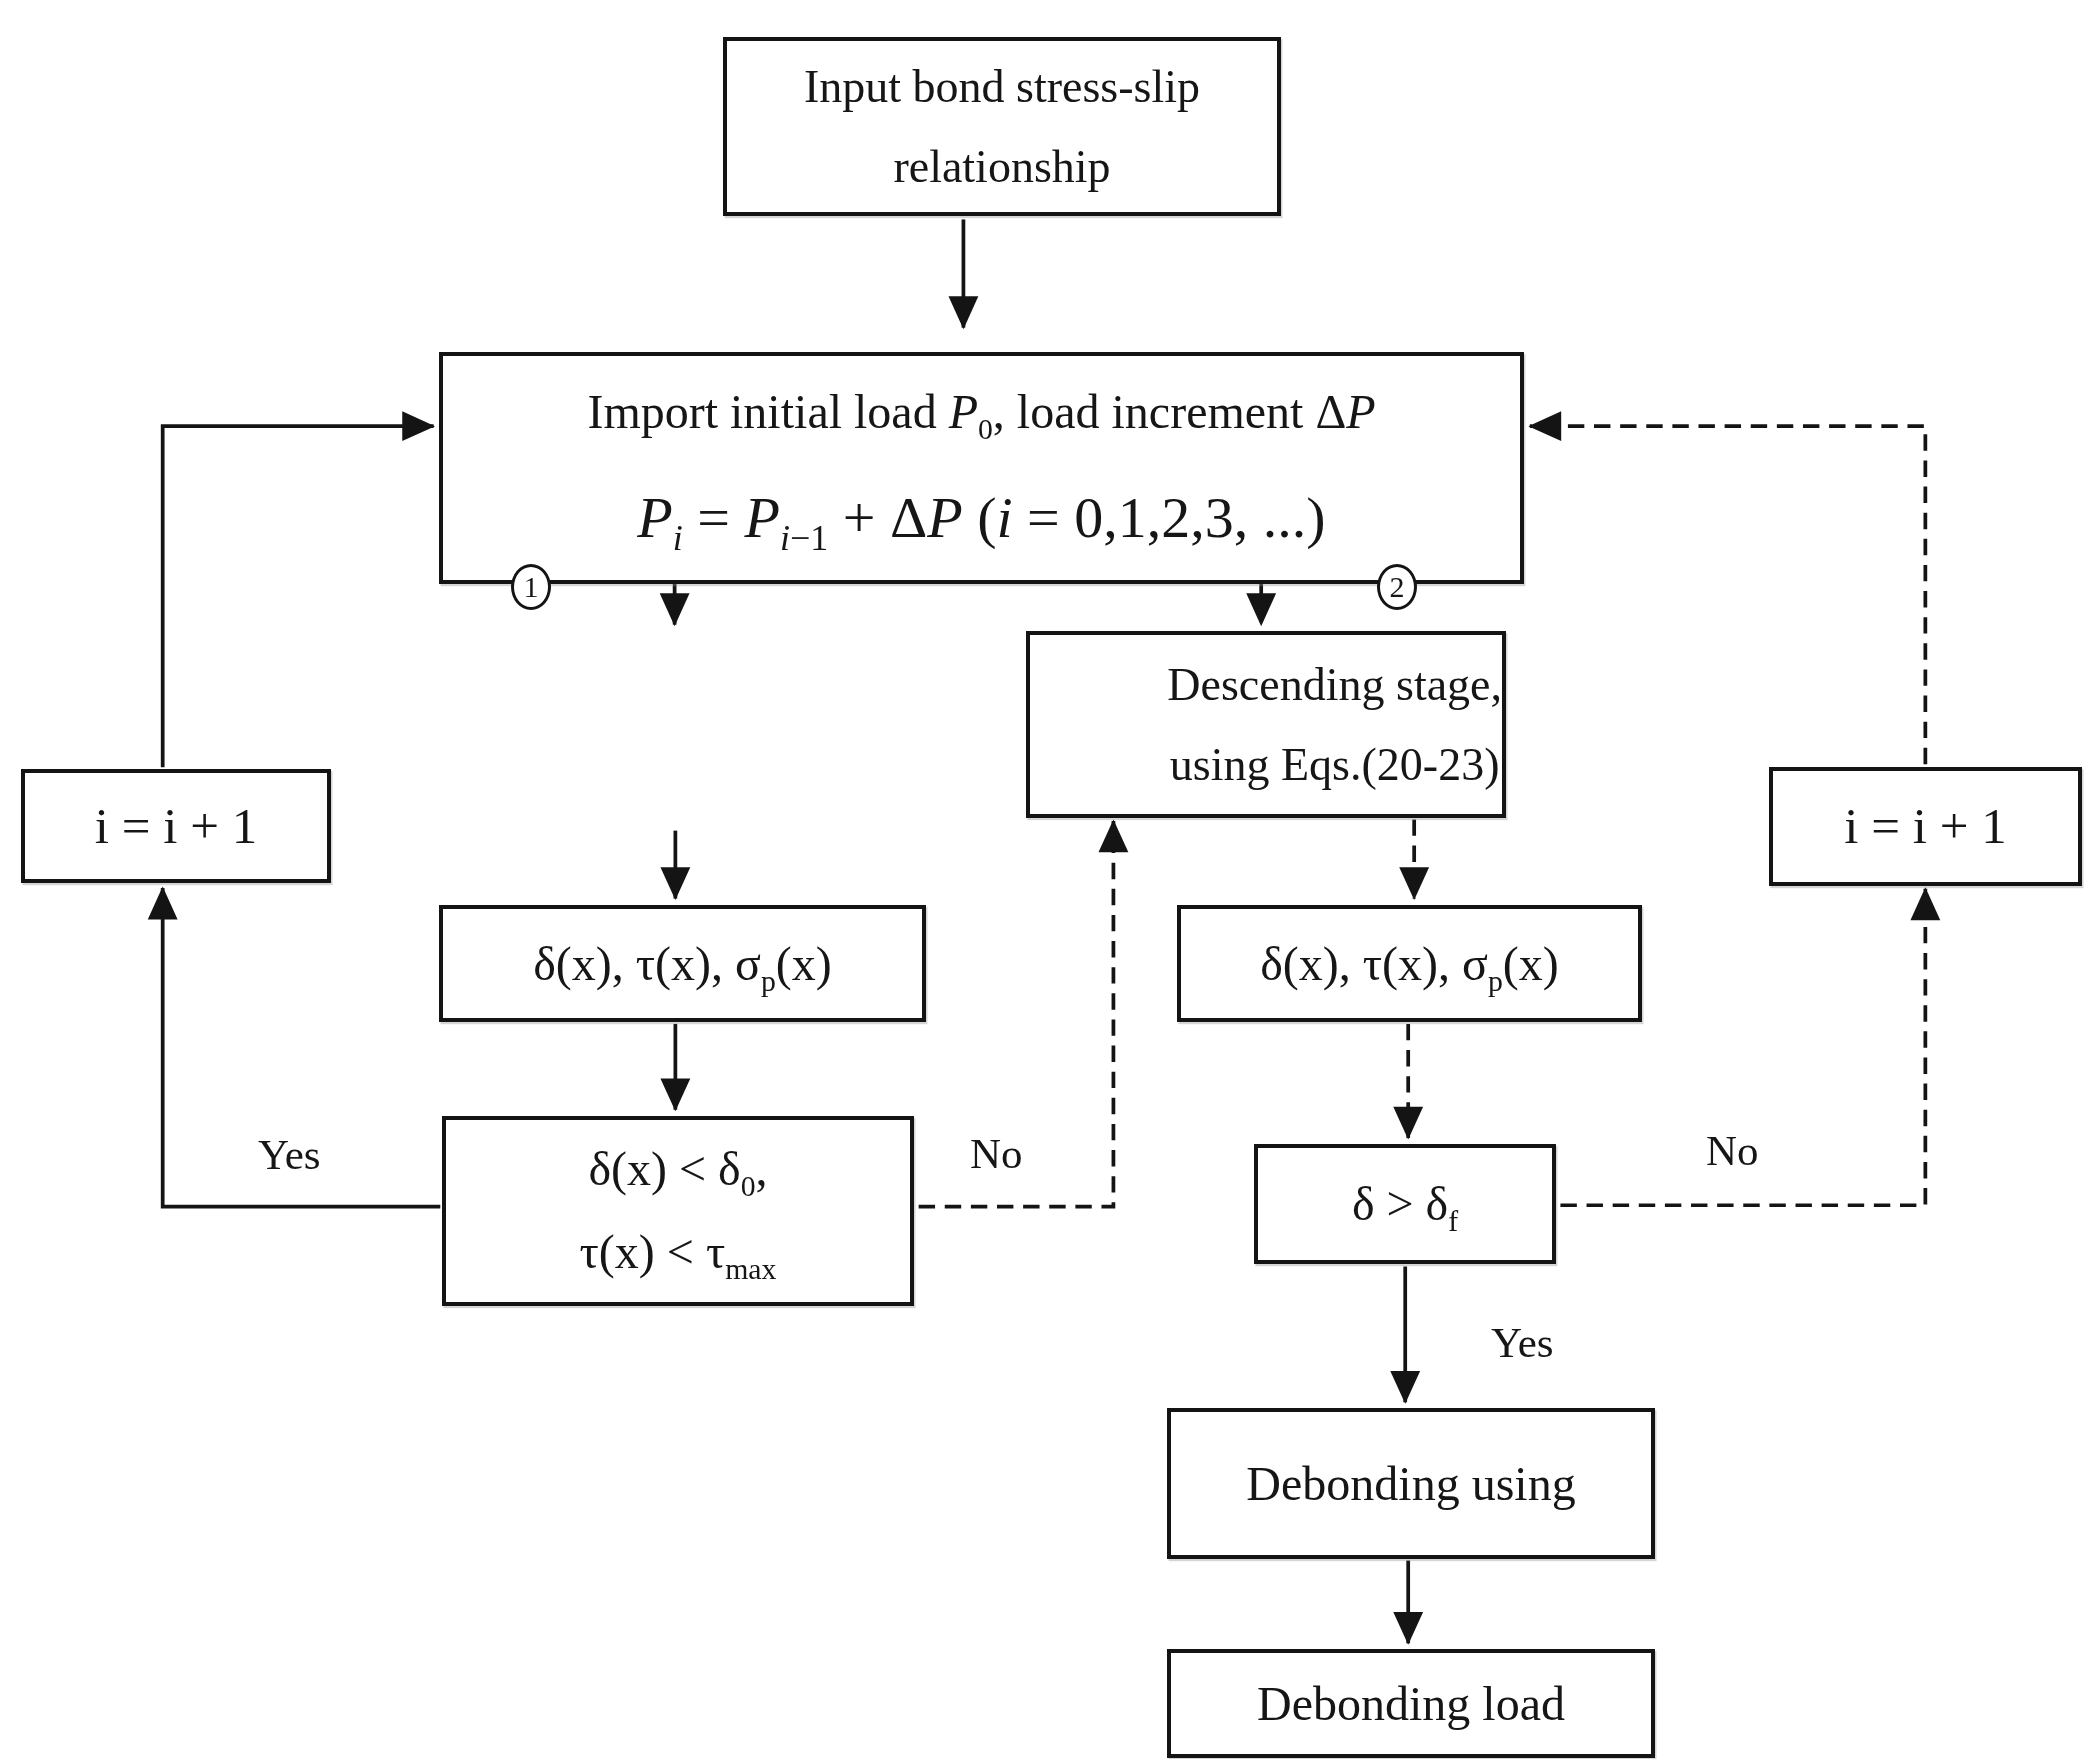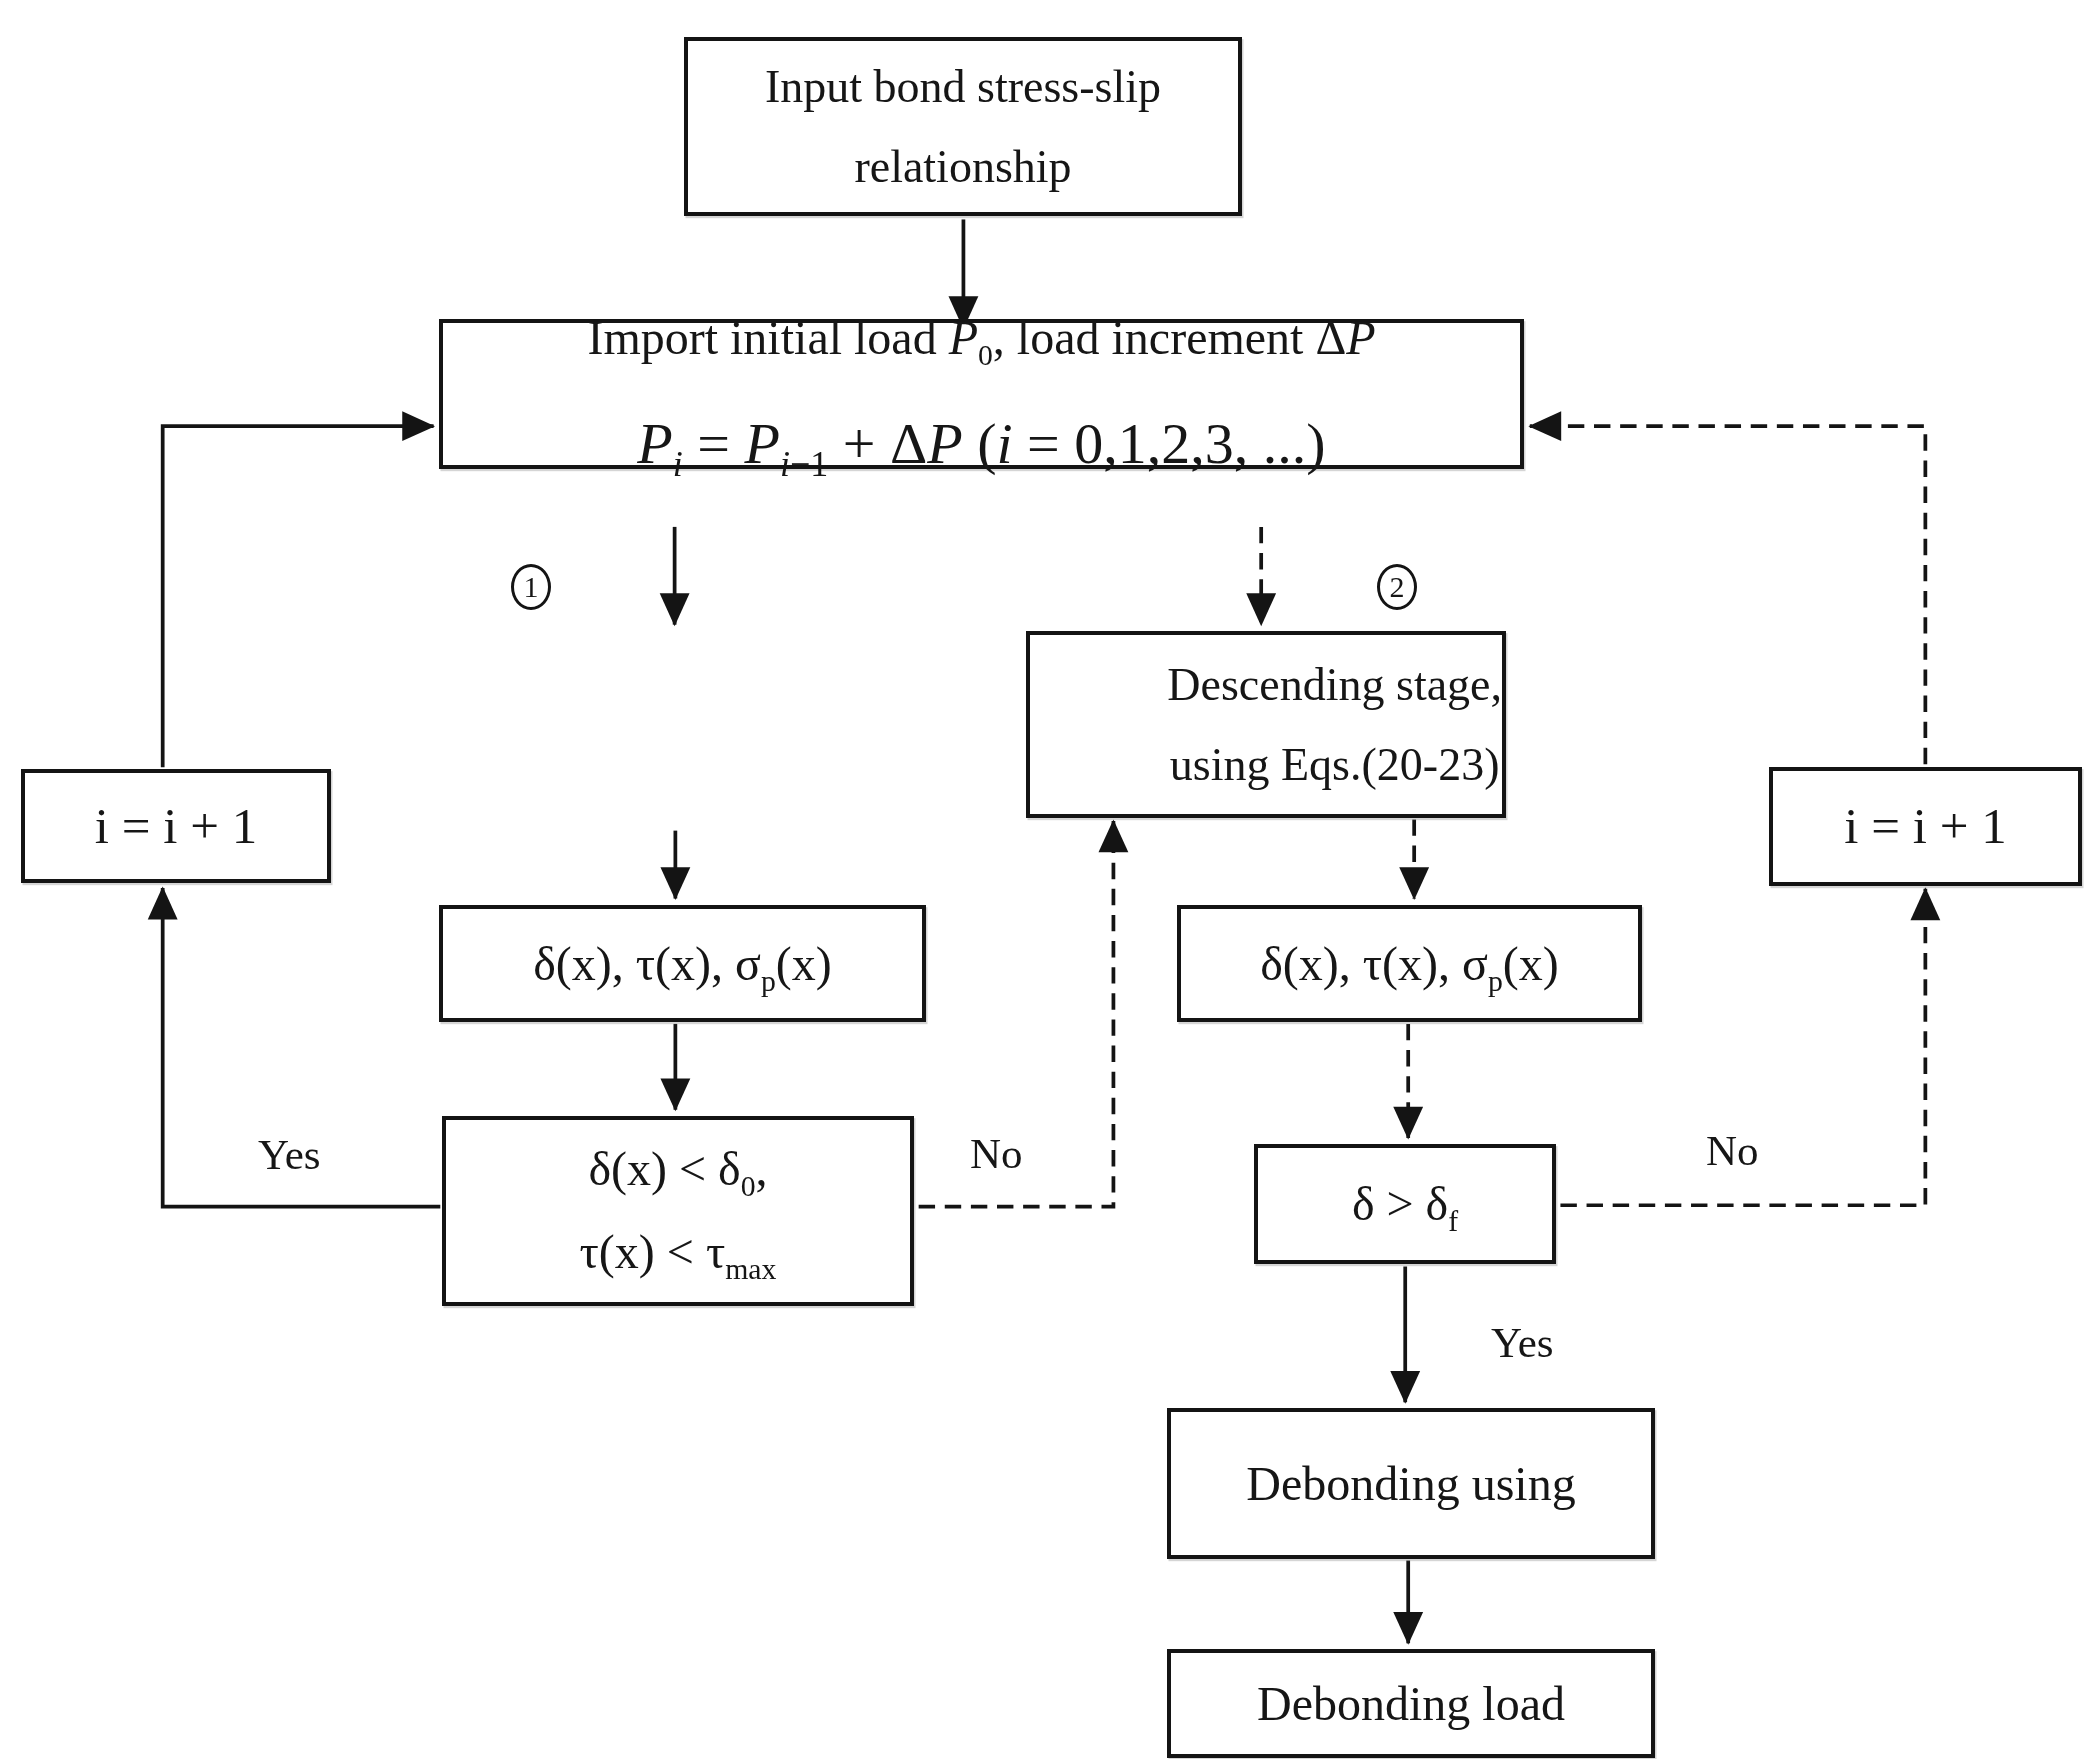--- a/index.html
+++ b/index.html
@@ -68,25 +68,25 @@
     <path class="wire" d="M1887,2091 L1887,2202" marker-end="url(#ah)"></path>
 
     <path class="wire dashed" d="M1690,706 L1690,837" marker-end="url(#ah)"></path>
     <path class="wire dashed" d="M1895,1098 L1895,1204" marker-end="url(#ah)"></path>
     <path class="wire dashed" d="M1887,1372 L1887,1525" marker-end="url(#ah)"></path>
     <path class="wire dashed" d="M1231,1617 L1492,1617 L1492,1100" marker-end="url(#ah)"></path>
     <path class="wire dashed" d="M2091,1615 L2580,1615 L2580,1191" marker-end="url(#ah)"></path>
     <path class="wire dashed" d="M2580,1024 L2580,571 L2050,571" marker-end="url(#ah)"></path>
   </svg>
 
-  <div class="node" style="left:684px;top:37px;width:558px;height:179px;">
+  <div class="node" style="left:723px;top:37px;width:558px;height:179px;">
     <div class="t62">Input bond stress-slip<br>relationship</div>
   </div>
 
-  <div class="node" style="left:439px;top:319px;width:1085px;height:150px;gap:16px;">
+  <div class="node" style="left:439px;top:352px;width:1085px;height:232px;gap:16px;">
     <div class="imp1">Import initial load  <i>P</i><sub>0</sub>, load increment  Δ<i>P</i></div>
     <div class="imp2"><i>P</i><sub><i>i</i></sub> = <i>P</i><sub><i>i</i>−1</sub> + Δ<i>P</i> (<i>i</i> = 0,1,2,3, ...)</div>
   </div>
 
 
   <div class="node" style="left:1026px;top:631px;width:480px;height:187px;align-items:flex-end;">
     <div class="t62">Descending stage,<br>using Eqs.(20-23)</div>
   </div>
 
   <div class="node" style="left:439px;top:905px;width:487px;height:117px;">

